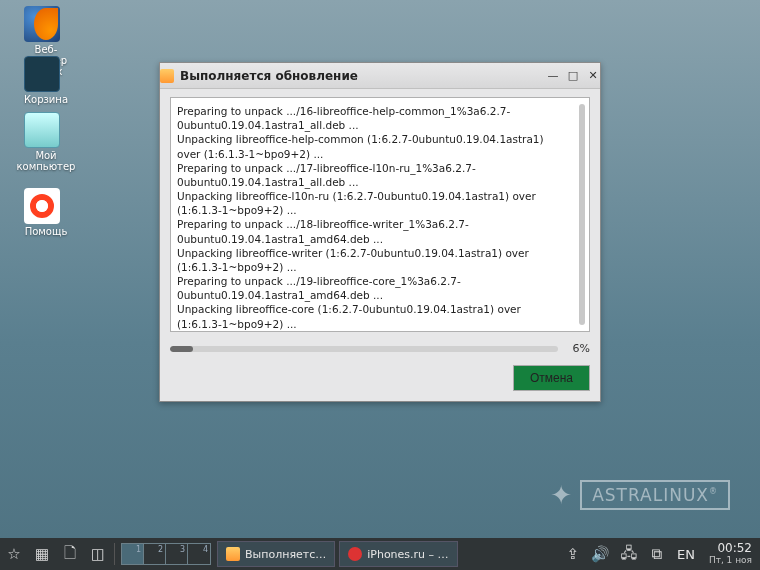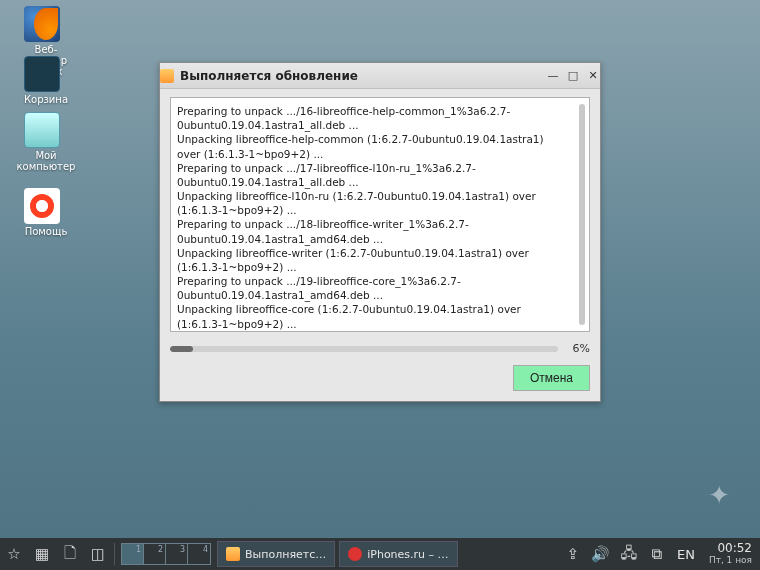--- a/index.html
+++ b/index.html
@@ -35,21 +35,21 @@
   .titlebar .btns { display:flex; gap:6px; }
   .titlebar .wbtn { width:14px; height:14px; display:flex; align-items:center; justify-content:center; font-size:11px; color:#333; cursor:pointer; }
   .dialog-body { padding:8px 10px 10px;border-radius:26px; }
   .log-box { background:#fff; border:1px solid #b0b0b0; height:235px; padding:6px 24px 6px 6px; font-size:10.5px; line-height:1.35; color:#222; overflow:hidden; word-wrap:break-word; position:relative;}
   .log-box .sb { position:absolute; right:4px; top:6px; bottom:6px; width:6px; background:#c8c8c8; border-radius:3px;}
   .progress-row { display:flex; align-items:center; margin-top:10px; gap:6px;}
   .progress-bar { flex:1; height:6px; background:#d0d0d0; border-radius:3px; overflow:hidden;}
   .progress-fill { height:100%; background:#6a6a6a; border-radius:3px;}
   .progress-pct { font-size:11px; color:#333; min-width:26px; text-align:right;}
   .btn-row { display:flex; justify-content:flex-end; margin-top:10px;}
-  .btn { background:#86efac; border:1px solid #aaa; padding:5px 16px; font-size:12px; color:#222; cursor:pointer;}
+  .btn { background:#15803d; border:1px solid #aaa; padding:5px 16px; font-size:12px; color:#222; cursor:pointer;}
 
   
   .taskbar { position:absolute; left:0; right:0; bottom:0; height:32px; background:#2f3436; color:#e5e5e5; display:flex; align-items:center; font-size:11px; }
   .taskbar .tb-icon { width:28px; height:32px; display:flex; align-items:center; justify-content:center; font-size:15px; opacity:.9;}
   .taskbar .divider { width:1px; height:22px; background:#555; margin:0 2px;}
   .pager { display:flex; border:1px solid #6b7f88; margin:0 4px;}
   .pager div { width:22px; height:20px; border-right:1px solid #6b7f88; font-size:8px; color:#9ab; display:flex; align-items:flex-start; justify-content:flex-end; padding:1px 2px;}
   .pager div:last-child{border-right:none;}
   .pager .active{ background:#4a6a78;}
   .task-item { display:flex; align-items:center; gap:5px; padding:12px 8px; height:26px; background:#3a4a52; border:1px solid #556; margin:0 2px;}
@@ -75,20 +75,21 @@
   <div class="icon-box computer"></div>
   <span class="label">Мой<br>компьютер</span>
 </div>
 <div class="desktop-icon" style="left:8px;top:188px">
   <div class="icon-box help"></div>
   <span class="label">Помощь</span>
 </div>
 
 <div class="astra-logo">
   <span class="astra-star">✦</span>
+  <span class="astra-text"><span>ASTRALINUX</span><span class="astra-reg">®</span></span>
 </div>
 
 <div class="dialog">
   <div class="titlebar">
     <div class="win-icon"></div>
     <div class="title">Выполняется обновление</div>
     <div class="btns">
       <div class="wbtn">—</div>
       <div class="wbtn">□</div>
       <div class="wbtn">✕</div>

